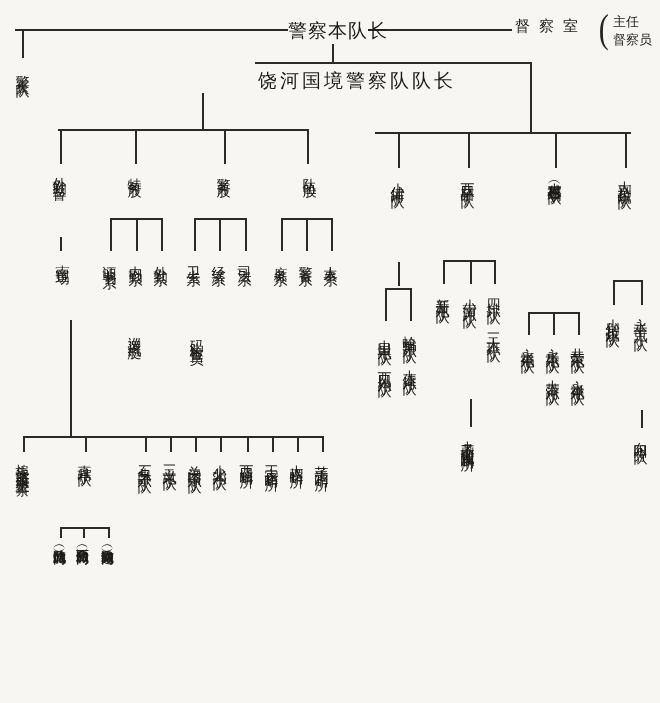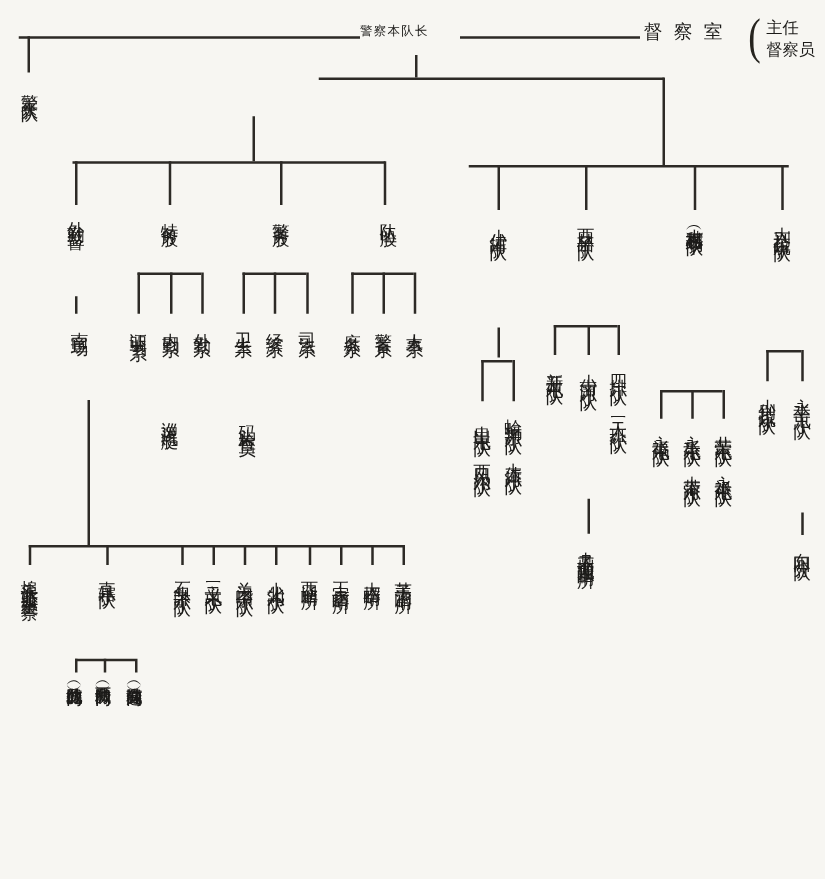--- a/index.html
+++ b/index.html
@@ -20,21 +20,21 @@
     line-height:1;
     white-space:nowrap;
     font-size:14px;
     letter-spacing:3px;
     color:#1c1b19;
   }
   .h{
     position:absolute;
     white-space:nowrap;
     line-height:1;
-    font-size:10px;
+    font-size:19px;
     letter-spacing:1px;
     color:#1c1b19;
   }
   .ls0{letter-spacing:0;}
   .ls1{letter-spacing:1px;}
   .ls2{letter-spacing:2px;}
   .ls4{letter-spacing:4px;}
   .ls5{letter-spacing:5px;}
   .fs13{font-size:13px;}
   .fs16{font-size:15px;}
@@ -77,20 +77,21 @@
   <div class="ln vl" style="left:468px;top:132px;height:36px;"></div>
   <div class="ln vl" style="left:555px;top:132px;height:36px;"></div>
   <div class="ln vl" style="left:625px;top:132px;height:36px;"></div>
 
   <span class="h" style="left:288px;top:21px;">警察本队长</span>
   <span class="h fs16" style="left:515px;top:19px;letter-spacing:9px;">督察室</span>
   <span class="brace" style="left:597px;top:5px;">(</span>
   <span class="jrow" style="left:613px;top:13px;">主任</span>
   <span class="jrow" style="left:613px;top:31px;">督察员</span>
   <span class="v" style="left:15px;top:64px;">警察大队</span>
+  <span class="h" style="left:258px;top:71px;letter-spacing:3px;">饶河国境警察队队长</span>
 
   <span class="v" style="left:52px;top:166px;">外勤监督</span>
   <div class="ln vl" style="left:60px;top:237px;height:14px;"></div>
   <span class="v" style="left:55px;top:254px;">南宣场</span>
   <div class="ln vl" style="left:70px;top:320px;height:116px;"></div>
 
   <span class="v" style="left:127px;top:167px;">特务股</span>
   <div class="ln hl" style="left:110px;top:218px;width:51px;"></div>
   <div class="ln vl" style="left:110px;top:218px;height:33px;"></div>
   <div class="ln vl" style="left:136px;top:218px;height:33px;"></div>

